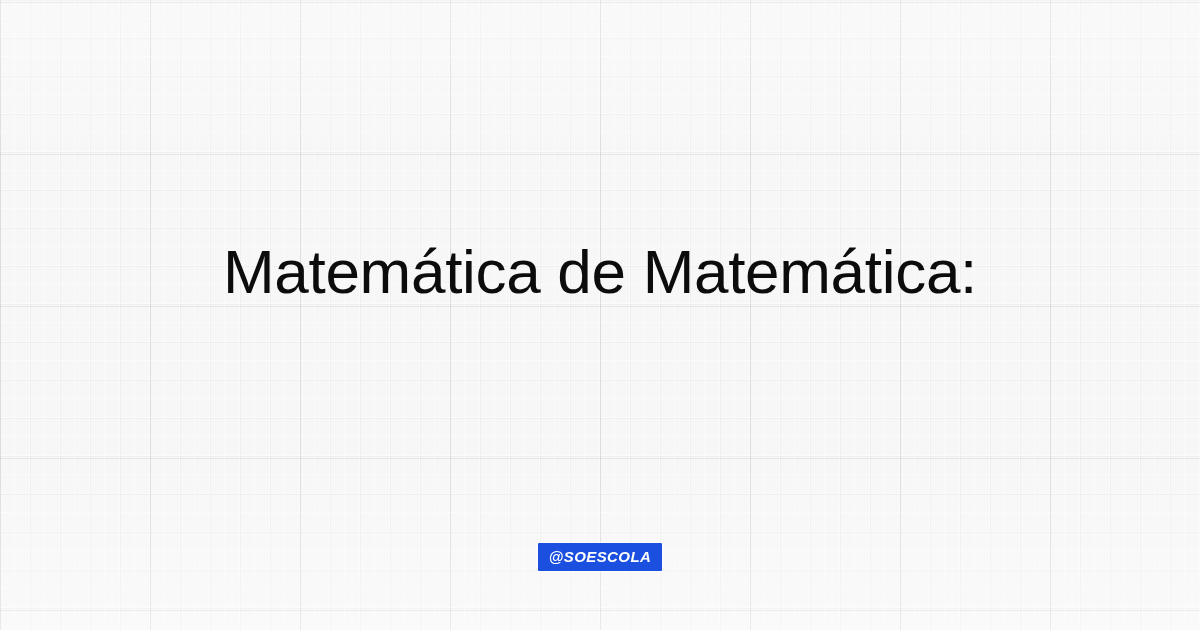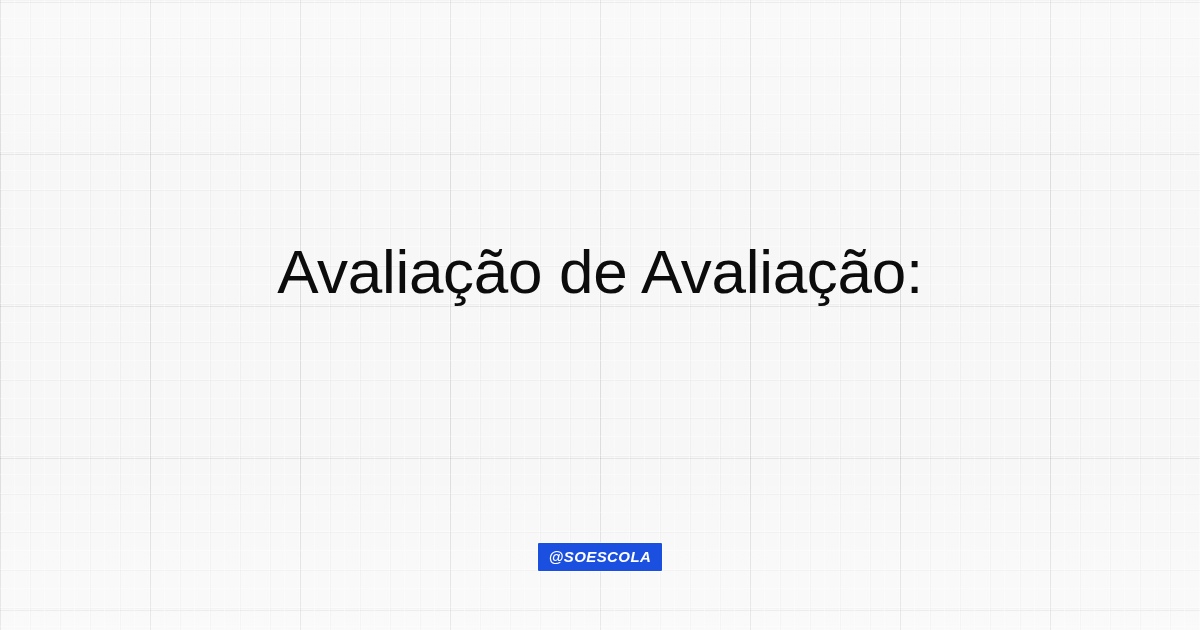--- a/index.html
+++ b/index.html
@@ -124,20 +124,20 @@
 <body>
 
 <div id="card">
 
   <div class="grid-layer grid-minor"></div>
   <div class="grid-layer grid-major"></div>
   <div class="grid-layer grid-streaks"></div>
   <div class="grid-layer vignette"></div>
 
   <div id="title-block">
-    <span class="title-line">Avaliação de Avaliação:</span>
+    <span class="title-line">Matemática de Matemática:</span>
   </div>
 
   <div id="badge-row">
     <span id="watermark-badge">@SOESCOLA</span>
   </div>
 
 </div>
 
 </body></html>

